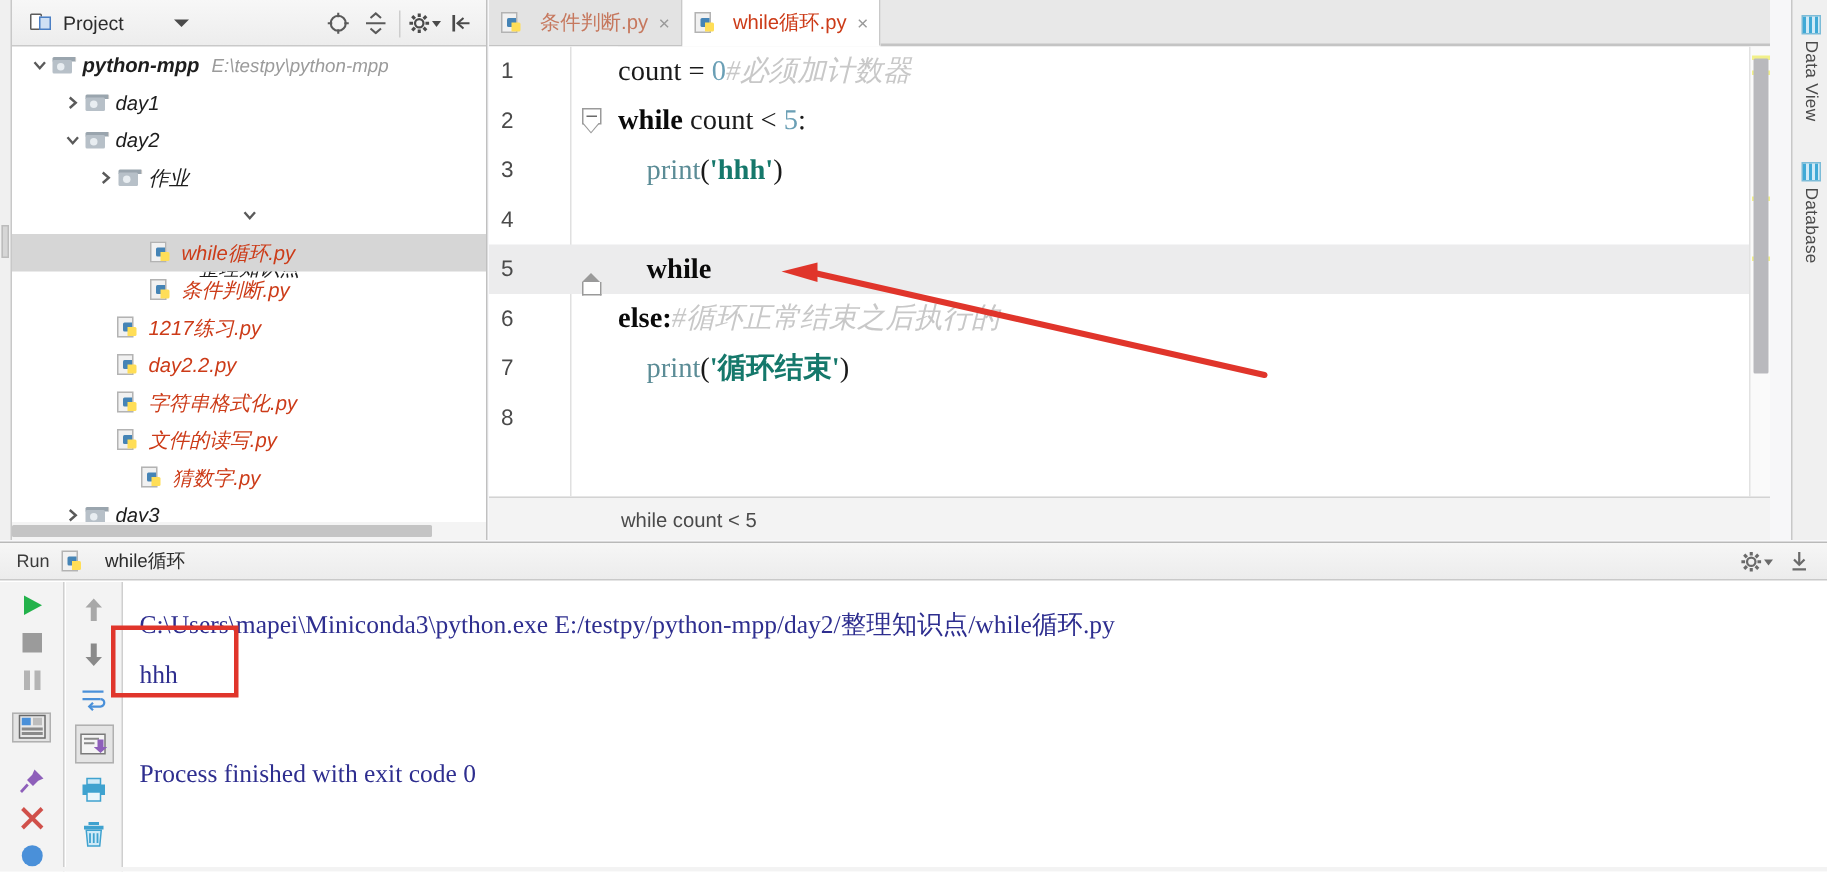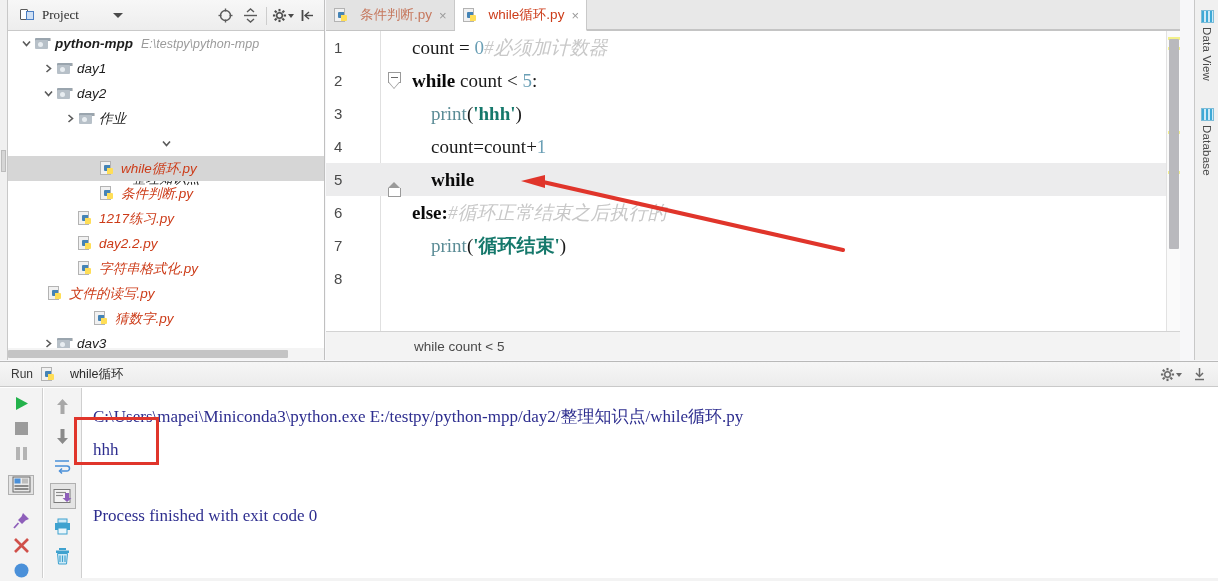--- a/index.html
+++ b/index.html
@@ -51,21 +51,21 @@
   .proj-icon .b1 {
     position: absolute; left: 0; top: 1px; width: 8px; height: 11px;
     border: 1.5px solid #5b5b5b; border-radius: 1px; background: #fff;
   }
   .proj-icon .b2 {
     position: absolute; left: 6px; top: 3px; width: 8px; height: 9px;
     border: 1.5px solid #4b7fc4; background: #cfe0f4;
   }
   .proj-title {
     margin-left: 7px; font-size: 13px; color: #2b2b2b;
-    font-family: Liberation Serif, serif;
+    font-family: Liberation Sans, sans-serif;
   }
   .proj-caret {
     margin-left: 34px;
     width: 0; height: 0;
     border-left: 5px solid transparent;
     border-right: 5px solid transparent;
     border-top: 5px solid #4a4a4a;
   }
   .proj-tools {
     position: absolute; right: 4px; top: 0; height: 31px;
@@ -537,21 +537,21 @@
         </div>
         <div class="row" style="padding-left: 54px;">
           <span class="arrow"></span>
           <span class="py-ico">
             <span class="pg"></span>
             <span class="pb"></span>
             <span class="py2"></span>
           </span>
           <span class="lbl red">字符串格式化.py</span>
         </div>
-        <div class="row" style=" margin-left: 24px;">
+        <div class="row" style="padding-left: 54px;">
           <span class="arrow"></span>
           <span class="py-ico">
             <span class="pg"></span>
             <span class="pb"></span>
             <span class="py2"></span>
           </span>
           <span class="lbl red">文件的读写.py</span>
         </div>
         <div class="row" style="padding-left: 70px;">
           <span class="arrow"></span>
@@ -605,21 +605,21 @@
         <div class="tabbar-rest"></div>
       </div>
 
     <div class="code-wrap">
       <div class="gutter"></div>
       <div class="fold-col"></div>
       <div class="code-lines" id="codelines">
           <div class="cline"><span class="num">1</span><span class="txt"><span class="plain">count = </span><span class="num-lit">0</span><span class="cmt">#必须加计数器</span></span></div>
           <div class="cline"><span class="num">2</span><span class="txt"><span class="kw">while</span><span class="plain"> count </span><span class="plain">&lt;</span><span class="plain"> </span><span class="num-lit">5</span><span class="plain">:</span></span></div>
           <div class="cline"><span class="num">3</span><span class="txt"><span class="plain">    </span><span class="fn">print</span><span class="plain">(</span><span class="str">'hhh'</span><span class="plain">)</span></span></div>
-          <div class="cline"><span class="num">4</span><span class="txt"><span class="plain">    count=count+</span><span class="num-lit">1</span></span></div>
+          <div class="cline"><span class="num">4</span></div>
           <div class="cline cur"><span class="num">5</span><span class="txt"><span class="plain">    </span><span class="kw">while</span></span></div>
           <div class="cline"><span class="num">6</span><span class="txt"><span class="kw">else:</span><span class="cmt">#循环正常结束之后执行的</span></span></div>
           <div class="cline"><span class="num">7</span><span class="txt"><span class="plain">    </span><span class="fn">print</span><span class="plain">(</span><span class="str">'循环结束'</span><span class="plain">)</span></span></div>
           <div class="cline"><span class="num">8</span><span class="txt"></span></div>
         </div>
 
       <div class="fold-marker" style="top:41px;">
         <div class="box">
             <div class="minus"></div>
           </div>

